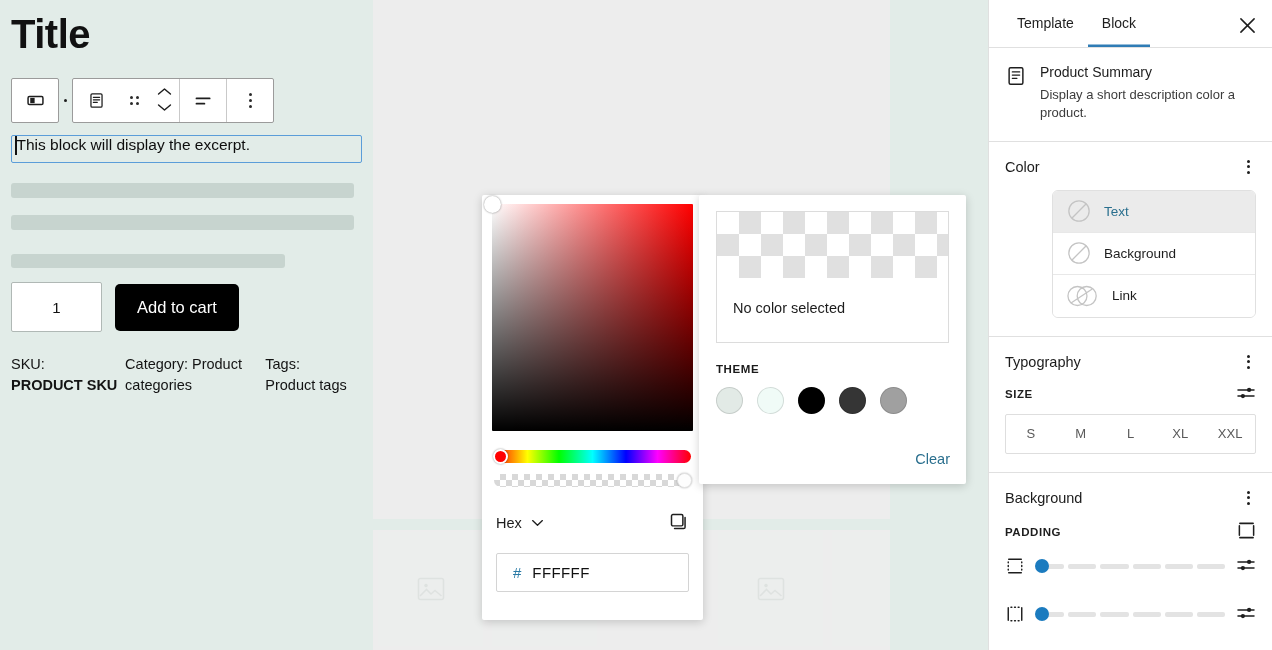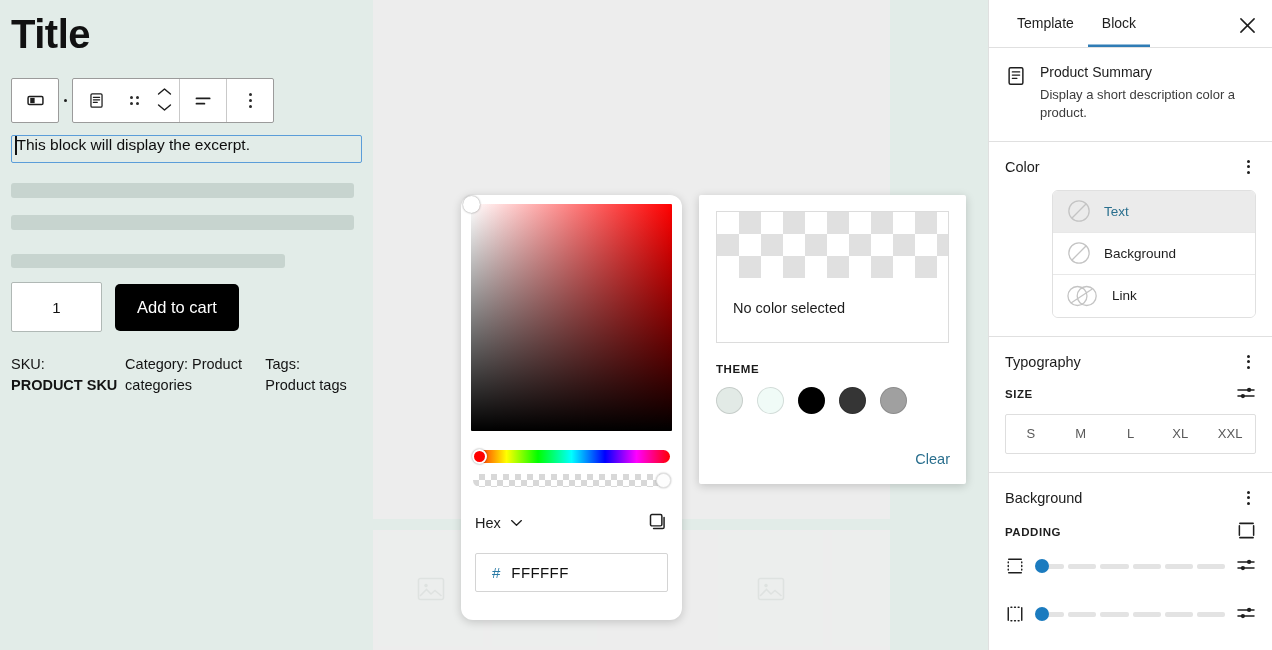--- a/index.html
+++ b/index.html
@@ -108,24 +108,24 @@
     display: flex; margin-top: 22px; font-size: 14.5px; color: #131313;
     line-height: 1.42;
   }
   #meta-row .col-sku { width: 118px; }
   #meta-row .col-sku b { display: block; font-weight: bold; }
   #meta-row .col-cat { width: 145px; }
   #meta-row .col-tags { width: 100px; }
 
   
   #color-picker {
-    position: absolute; left: 461px; top: 195px;
+    position: absolute; left: 482px; top: 195px;
     width: 221px; height: 425px;
     background: #fff;
-    border-radius: 12px;
+    border-radius: 2px;
     box-shadow: 0 2px 10px rgba(0,0,0,.18);
     padding: 9px 0 0 0;
   }
   #sat-box {
     position: relative;
     margin: 0 10px;
     width: 201px; height: 227px;
     background:
       linear-gradient(to top, #000 0%, rgba(0,0,0,0) 100%),
       linear-gradient(to right, #fff 0%, #ff0000 100%);

